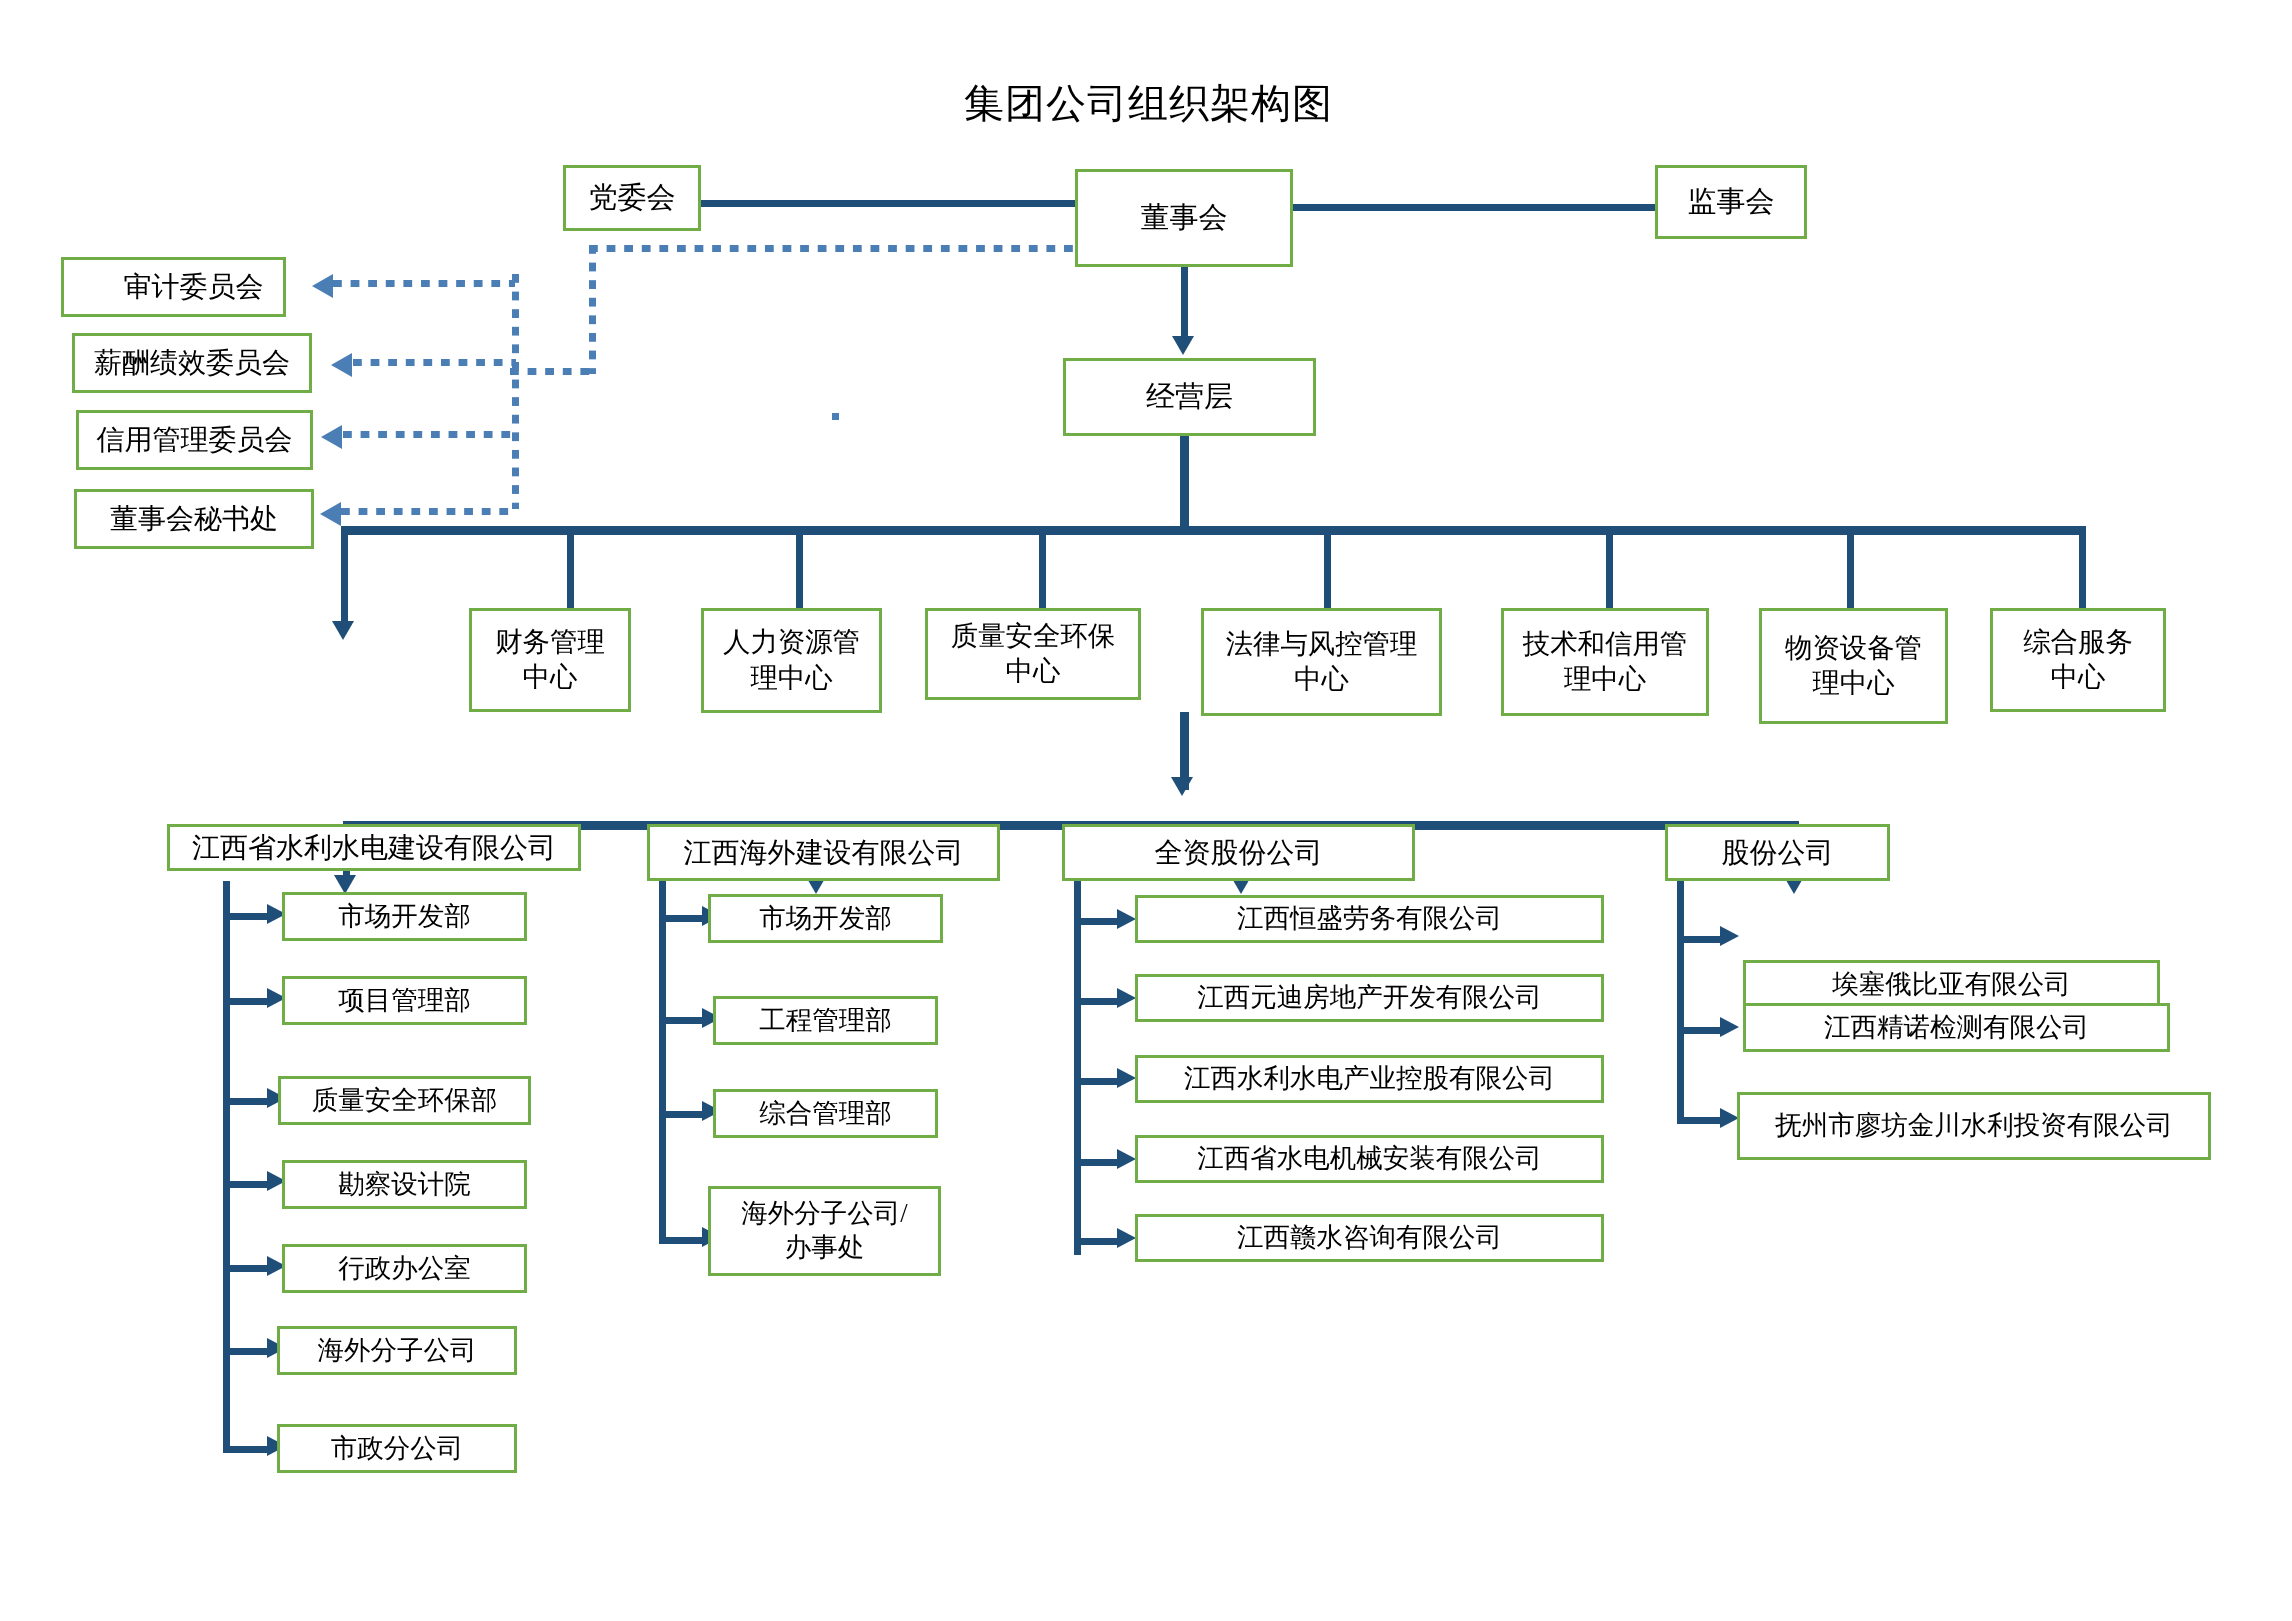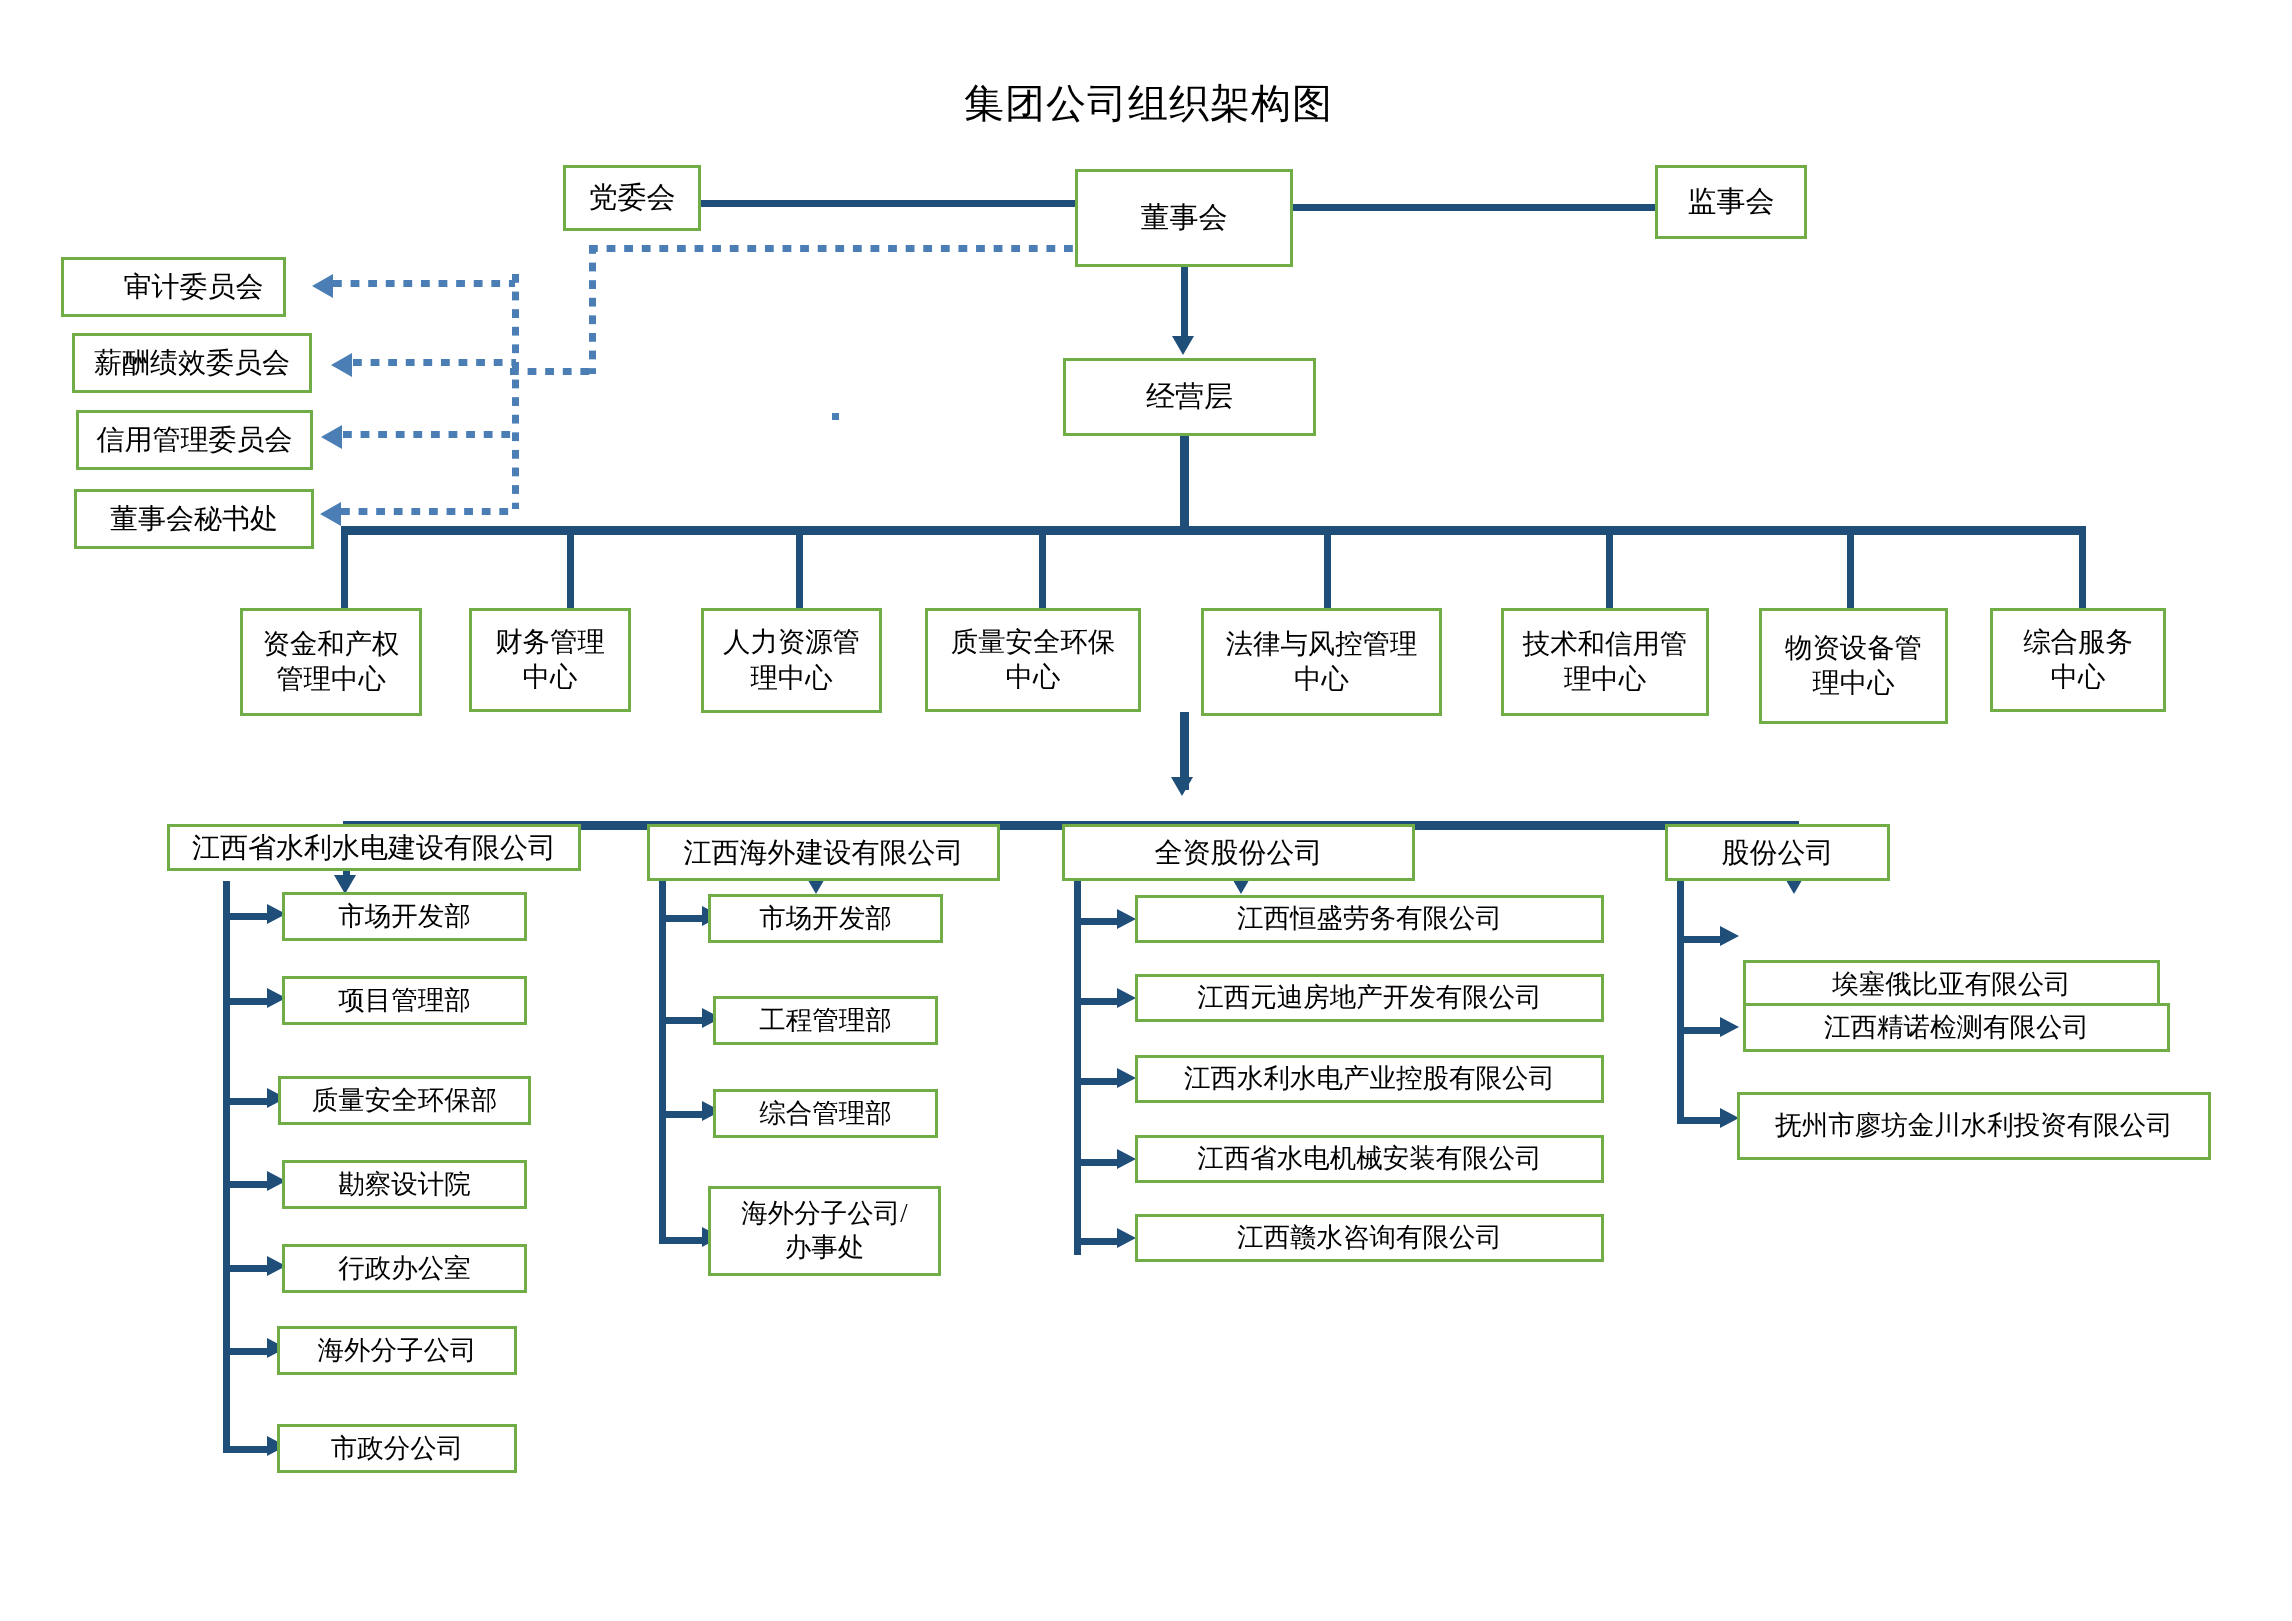--- a/index.html
+++ b/index.html
@@ -131,27 +131,25 @@
 
   <div class="ln v" style="left:1606px;top:526px;height:101px;"></div>
   <div class="arw down" style="left:1598px;top:621px;"></div>
 
   <div class="ln v" style="left:1847px;top:526px;height:101px;"></div>
   <div class="arw down" style="left:1838px;top:621px;"></div>
 
   <div class="ln v" style="left:2079px;top:526px;height:101px;"></div>
   <div class="arw down" style="left:2070px;top:621px;"></div>
 
-  <div class="box fs28" style="left:240px;top:608px;width:182px;height:108px;">资金和产权
-管理中心</div>
   <div class="box fs28" style="left:469px;top:608px;width:162px;height:104px;">财务管理
 中心</div>
   <div class="box fs28" style="left:701px;top:608px;width:181px;height:105px;">人力资源管
 理中心</div>
-  <div class="box fs28" style="left:925px;top:608px;width:216px;height:104px;">质量安全环保
+  <div class="box fs28" style="left:925px;top:608px;width:216px;height:92px;">质量安全环保
 中心</div>
   <div class="box fs28" style="left:1201px;top:608px;width:241px;height:108px;">法律与风控管理
 中心</div>
   <div class="box fs28" style="left:1501px;top:608px;width:208px;height:108px;">技术和信用管
 理中心</div>
   <div class="box fs28" style="left:1759px;top:608px;width:189px;height:116px;">物资设备管
 理中心</div>
   <div class="box fs28" style="left:1990px;top:608px;width:176px;height:104px;text-align:center;">综合服务
 中心</div>
 

